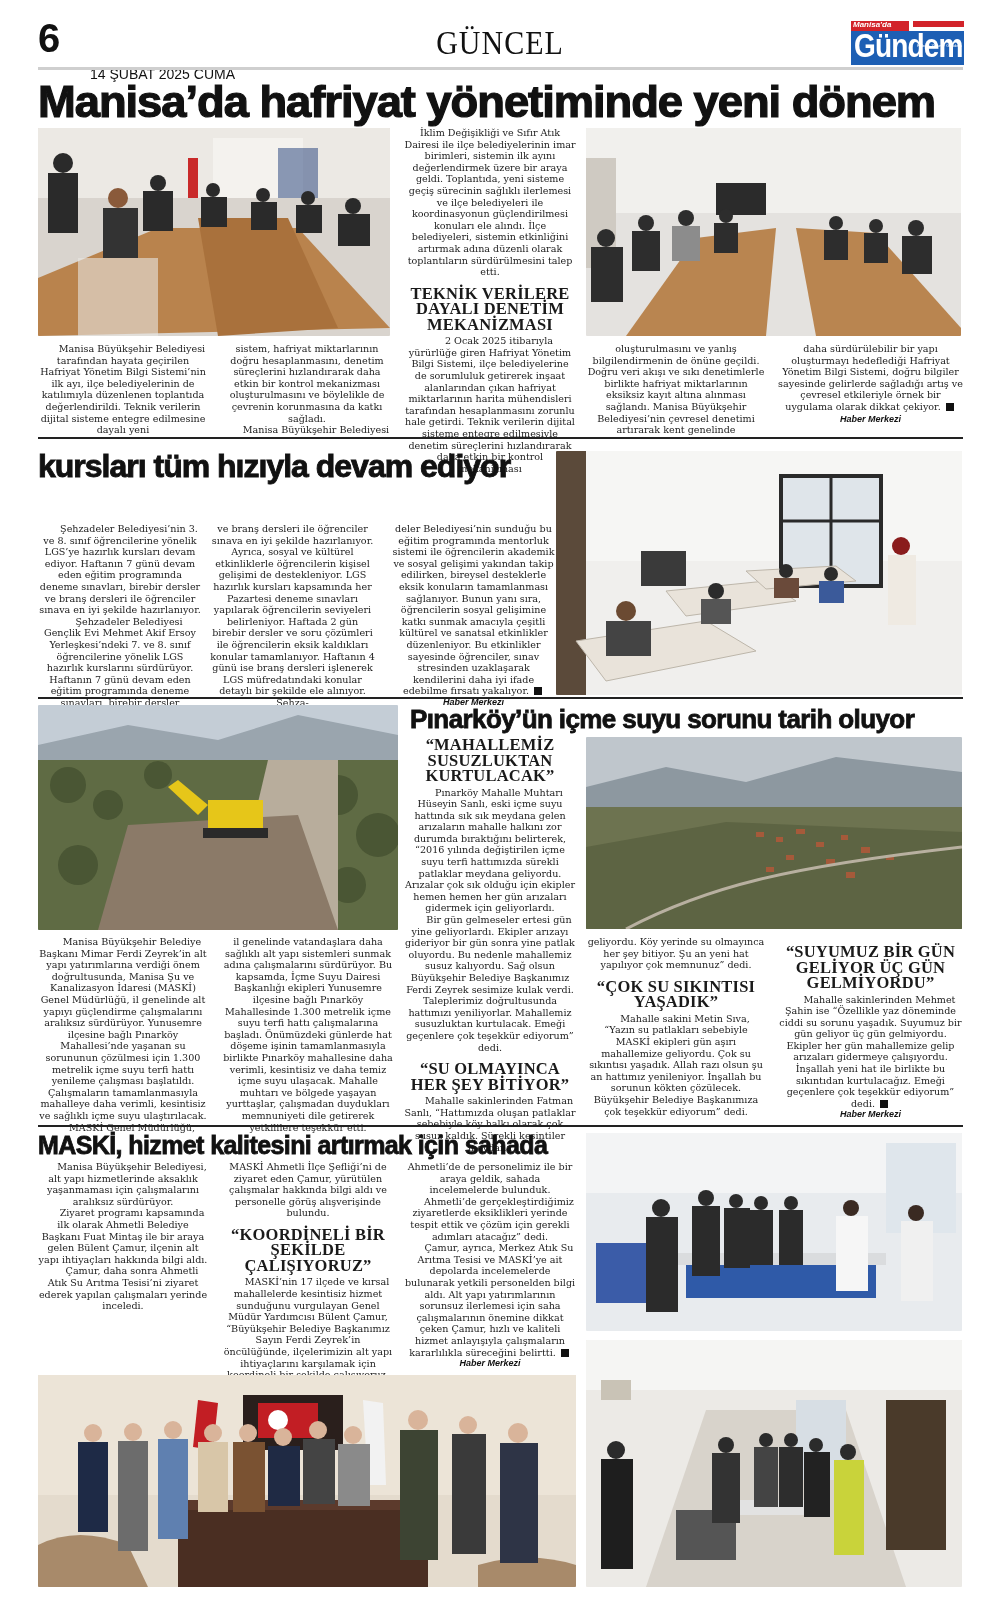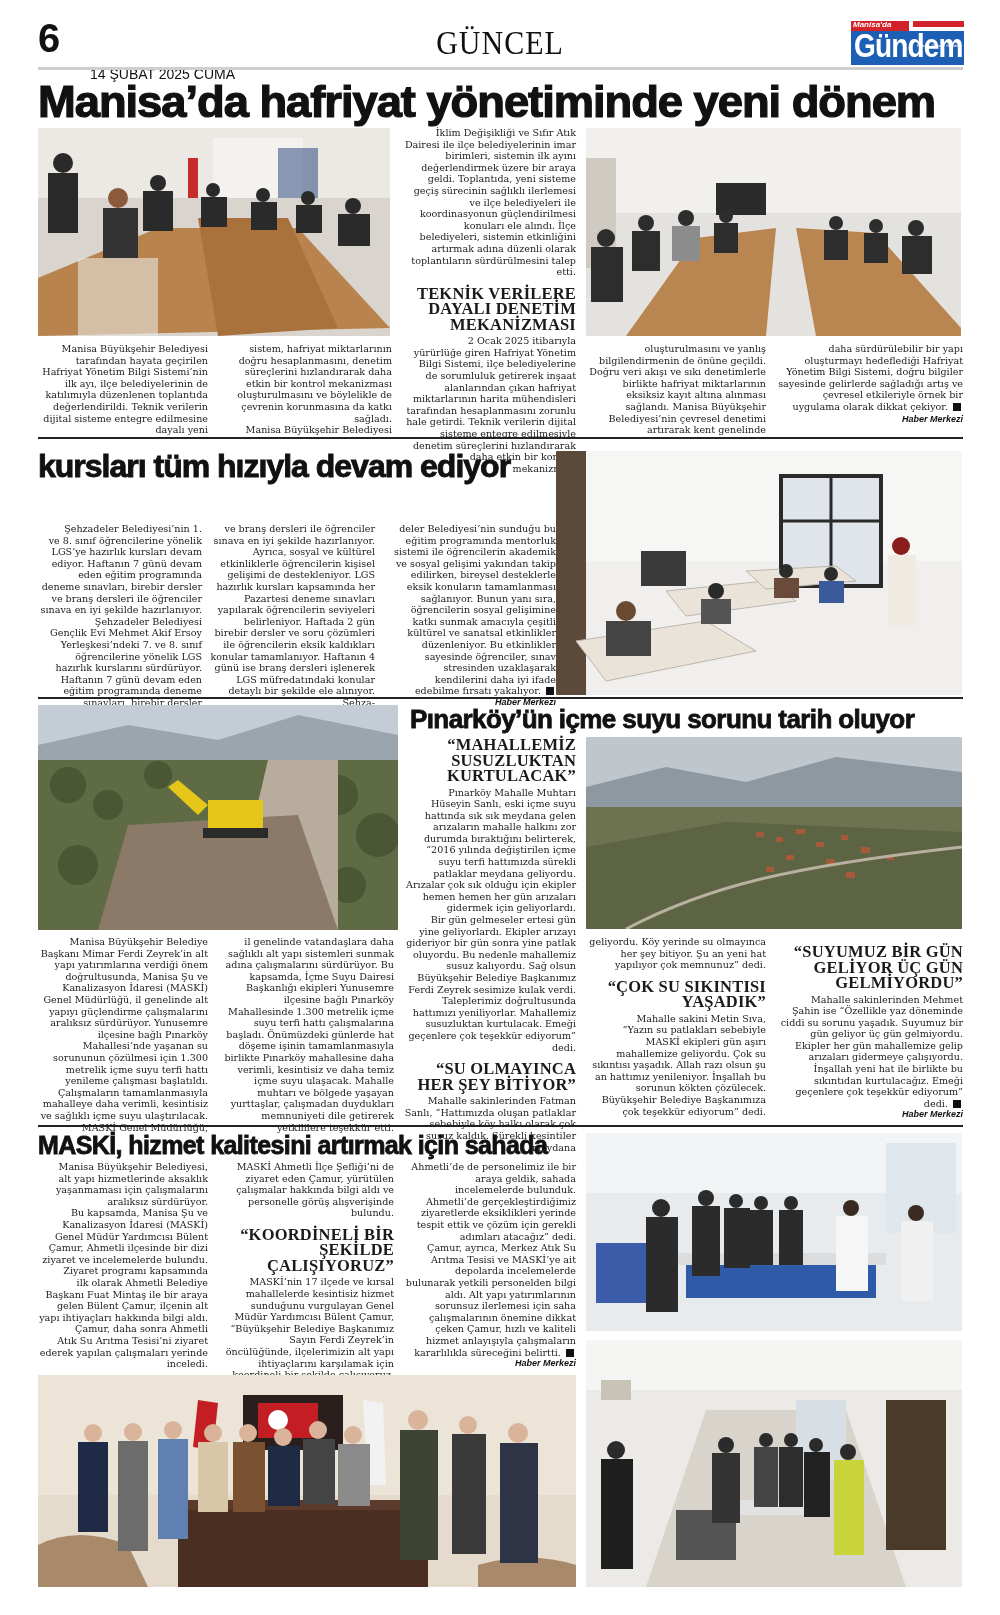--- a/index.html
+++ b/index.html
@@ -24,21 +24,21 @@
   
   .headline { font-family: "Liberation Sans", sans-serif; font-weight: 700; color: #111; letter-spacing: -1px; line-height: 1; white-space: nowrap; }
   .h1 { left: 38px; top: 80px; font-size: 44px; transform: scaleX(1.03); transform-origin: left; -webkit-text-stroke: 1.2px #111; }
   .h2 { left: 38px; top: 448px; font-size: 32px; line-height: 36px; -webkit-text-stroke: 0.9px #111; }
   .h3 { left: 410px; top: 706px; font-size: 26px; -webkit-text-stroke: 0.8px #111; letter-spacing: -0.6px; }
   .h4 { left: 38px; top: 1133px; font-size: 25px; -webkit-text-stroke: 0.8px #111; letter-spacing: -0.6px; }
 
   .rule-black { left: 38px; width: 925px; height: 2px; background: #222; }
 
   
-  .col { font-size: 9.6px; line-height: 11.6px; color: #222; text-align: right; }
+  .col { font-size: 9.6px; line-height: 11.6px; color: #222; text-align: center; }
   .col p { text-indent: 18px; }
   .col p.noindent { text-indent: 0; }
   .sub { font-family: "Liberation Serif", serif; font-weight: 700; font-size: 16.5px; line-height: 15.5px; color: #1a1a1a; margin: 8px 0 3px 0; letter-spacing: 0.2px; }
   .sign { font-family: "Liberation Sans", sans-serif; font-weight: 700; font-size: 9px; color: #111; font-style: italic; }
   .sq { display: inline-block; width: 8px; height: 8px; background: #111; vertical-align: -1px; margin: 0 2px; }
 
   
   .photo { overflow: hidden; border-radius: 1px; }
   .photo svg { width: 100%; height: 100%; display: block; }
 </style>
@@ -137,21 +137,21 @@
   <p class="noindent"><span>daha sürdürülebilir bir yapı oluşturmayı hedeflediği Hafriyat Yönetim Bilgi Sistemi, doğru bilgiler sayesinde gelirlerde sağladığı artış ve çevresel etkileriyle örnek bir uygulama olarak dikkat çekiyor.</span> <span class="sq"></span><span class="sign">Haber Merkezi</span></p>
 </div>
 
 <div class="abs rule-black" style="top:437px;"></div>
 
 <div class="abs headline h2">
   <div>kursları tüm hızıyla devam ediyor</div>
 </div>
 
 <div class="abs col" style="left:38px;top:523px;width:164px;">
-  <p>Şehzadeler Belediyesi’nin 1. ve 8. sınıf öğrencilerine yönelik LGS’ye hazırlık kursları devam ediyor. Haftanın 7 günü devam eden eğitim programında deneme sınavları, birebir dersler ve branş dersleri ile öğrenciler sınava en iyi şekilde hazırlanıyor.</p>
+  <p>Şehzadeler Belediyesi’nin 3. ve 8. sınıf öğrencilerine yönelik LGS’ye hazırlık kursları devam ediyor. Haftanın 7 günü devam eden eğitim programında deneme sınavları, birebir dersler ve branş dersleri ile öğrenciler sınava en iyi şekilde hazırlanıyor.</p>
   <p>Şehzadeler Belediyesi Gençlik Evi Mehmet Akif Ersoy Yerleşkesi’ndeki 7. ve 8. sınıf öğrencilerine yönelik LGS hazırlık kurslarını sürdürüyor. Haftanın 7 günü devam eden eğitim programında deneme sınavları, birebir dersler</p>
 </div>
 <div class="abs col" style="left:210px;top:523px;width:165px;">
   <p class="noindent">ve branş dersleri ile öğrenciler sınava en iyi şekilde hazırlanıyor. Ayrıca, sosyal ve kültürel etkinliklerle öğrencilerin kişisel gelişimi de destekleniyor. LGS hazırlık kursları kapsamında her Pazartesi deneme sınavları yapılarak öğrencilerin seviyeleri belirleniyor. Haftada 2 gün birebir dersler ve soru çözümleri ile öğrencilerin eksik kaldıkları konular tamamlanıyor. Haftanın 4 günü ise branş dersleri işlenerek LGS müfredatındaki konular detaylı bir şekilde ele alınıyor. Şehza-</p>
 </div>
 <div class="abs col" style="left:383px;top:523px;width:165px;margin-left:8px;">
   <p class="noindent"><span>deler Belediyesi’nin sunduğu bu eğitim programında mentorluk sistemi ile öğrencilerin akademik ve sosyal gelişimi yakından takip edilirken, bireysel desteklerle eksik konuların tamamlanması sağlanıyor. Bunun yanı sıra, öğrencilerin sosyal gelişimine katkı sunmak amacıyla çeşitli kültürel ve sanatsal etkinlikler düzenleniyor. Bu etkinlikler sayesinde öğrenciler, sınav stresinden uzaklaşarak kendilerini daha iyi ifade edebilme fırsatı yakalıyor.</span> <span class="sq"></span></p>
   <p class="noindent sign">Haber Merkezi</p>
 </div>
 
@@ -261,21 +261,20 @@
   <p><span>Mahalle sakinlerinden Mehmet Şahin ise “Özellikle yaz döneminde ciddi su sorunu yaşadık. Suyumuz bir gün geliyor üç gün gelmiyordu. Ekipler her gün mahallemize gelip arızaları gidermeye çalışıyordu. İnşallah yeni hat ile birlikte bu sıkıntıdan kurtulacağız. Emeği geçenlere çok teşekkür ediyorum” dedi.</span> <span class="sq"></span></p>
   <p class="noindent sign">Haber Merkezi</p>
 </div>
 
 <div class="abs rule-black" style="top:1125px;"></div>
 
 <div class="abs headline h4">MASKİ, hizmet kalitesini artırmak için sahada</div>
 
 <div class="abs col" style="left:38px;top:1161px;width:170px;">
   <p>Manisa Büyükşehir Belediyesi, alt yapı hizmetlerinde aksaklık yaşanmaması için çalışmalarını aralıksız sürdürüyor.</p>
-  <p>Bu kapsamda, Manisa Şu ve Kanalizasyon İdaresi (MASKİ) Genel Müdür Yardımcısı Bülent Çamur, Ahmetli ilçesinde bir dizi ziyaret ve incelemelerde bulundu.</p>
   <p>Ziyaret programı kapsamında ilk olarak Ahmetli Belediye Başkanı Fuat Mintaş ile bir araya gelen Bülent Çamur, ilçenin alt yapı ihtiyaçları hakkında bilgi aldı.</p>
   <p>Çamur, daha sonra Ahmetli Atık Su Arıtma Tesisi’ni ziyaret ederek yapılan çalışmaları yerinde inceledi.</p>
 </div>
 <div class="abs col" style="left:222px;top:1161px;width:172px;">
   <p class="noindent">MASKİ Ahmetli İlçe Şefliği’ni de ziyaret eden Çamur, yürütülen çalışmalar hakkında bilgi aldı ve personelle görüş alışverişinde bulundu.</p>
   <div class="sub">“KOORDİNELİ BİR ŞEKİLDE ÇALIŞIYORUZ”</div>
   <p>MASKİ’nin 17 ilçede ve kırsal mahallelerde kesintisiz hizmet sunduğunu vurgulayan Genel Müdür Yardımcısı Bülent Çamur, “Büyükşehir Belediye Başkanımız Sayın Ferdi Zeyrek’in öncülüğünde, ilçelerimizin alt yapı ihtiyaçlarını karşılamak için koordineli bir şekilde çalışıyoruz.</p>
 </div>
 <div class="abs col" style="left:404px;top:1161px;width:172px;">
   <p class="noindent">Ahmetli’de de personelimiz ile bir araya geldik, sahada incelemelerde bulunduk.</p>

